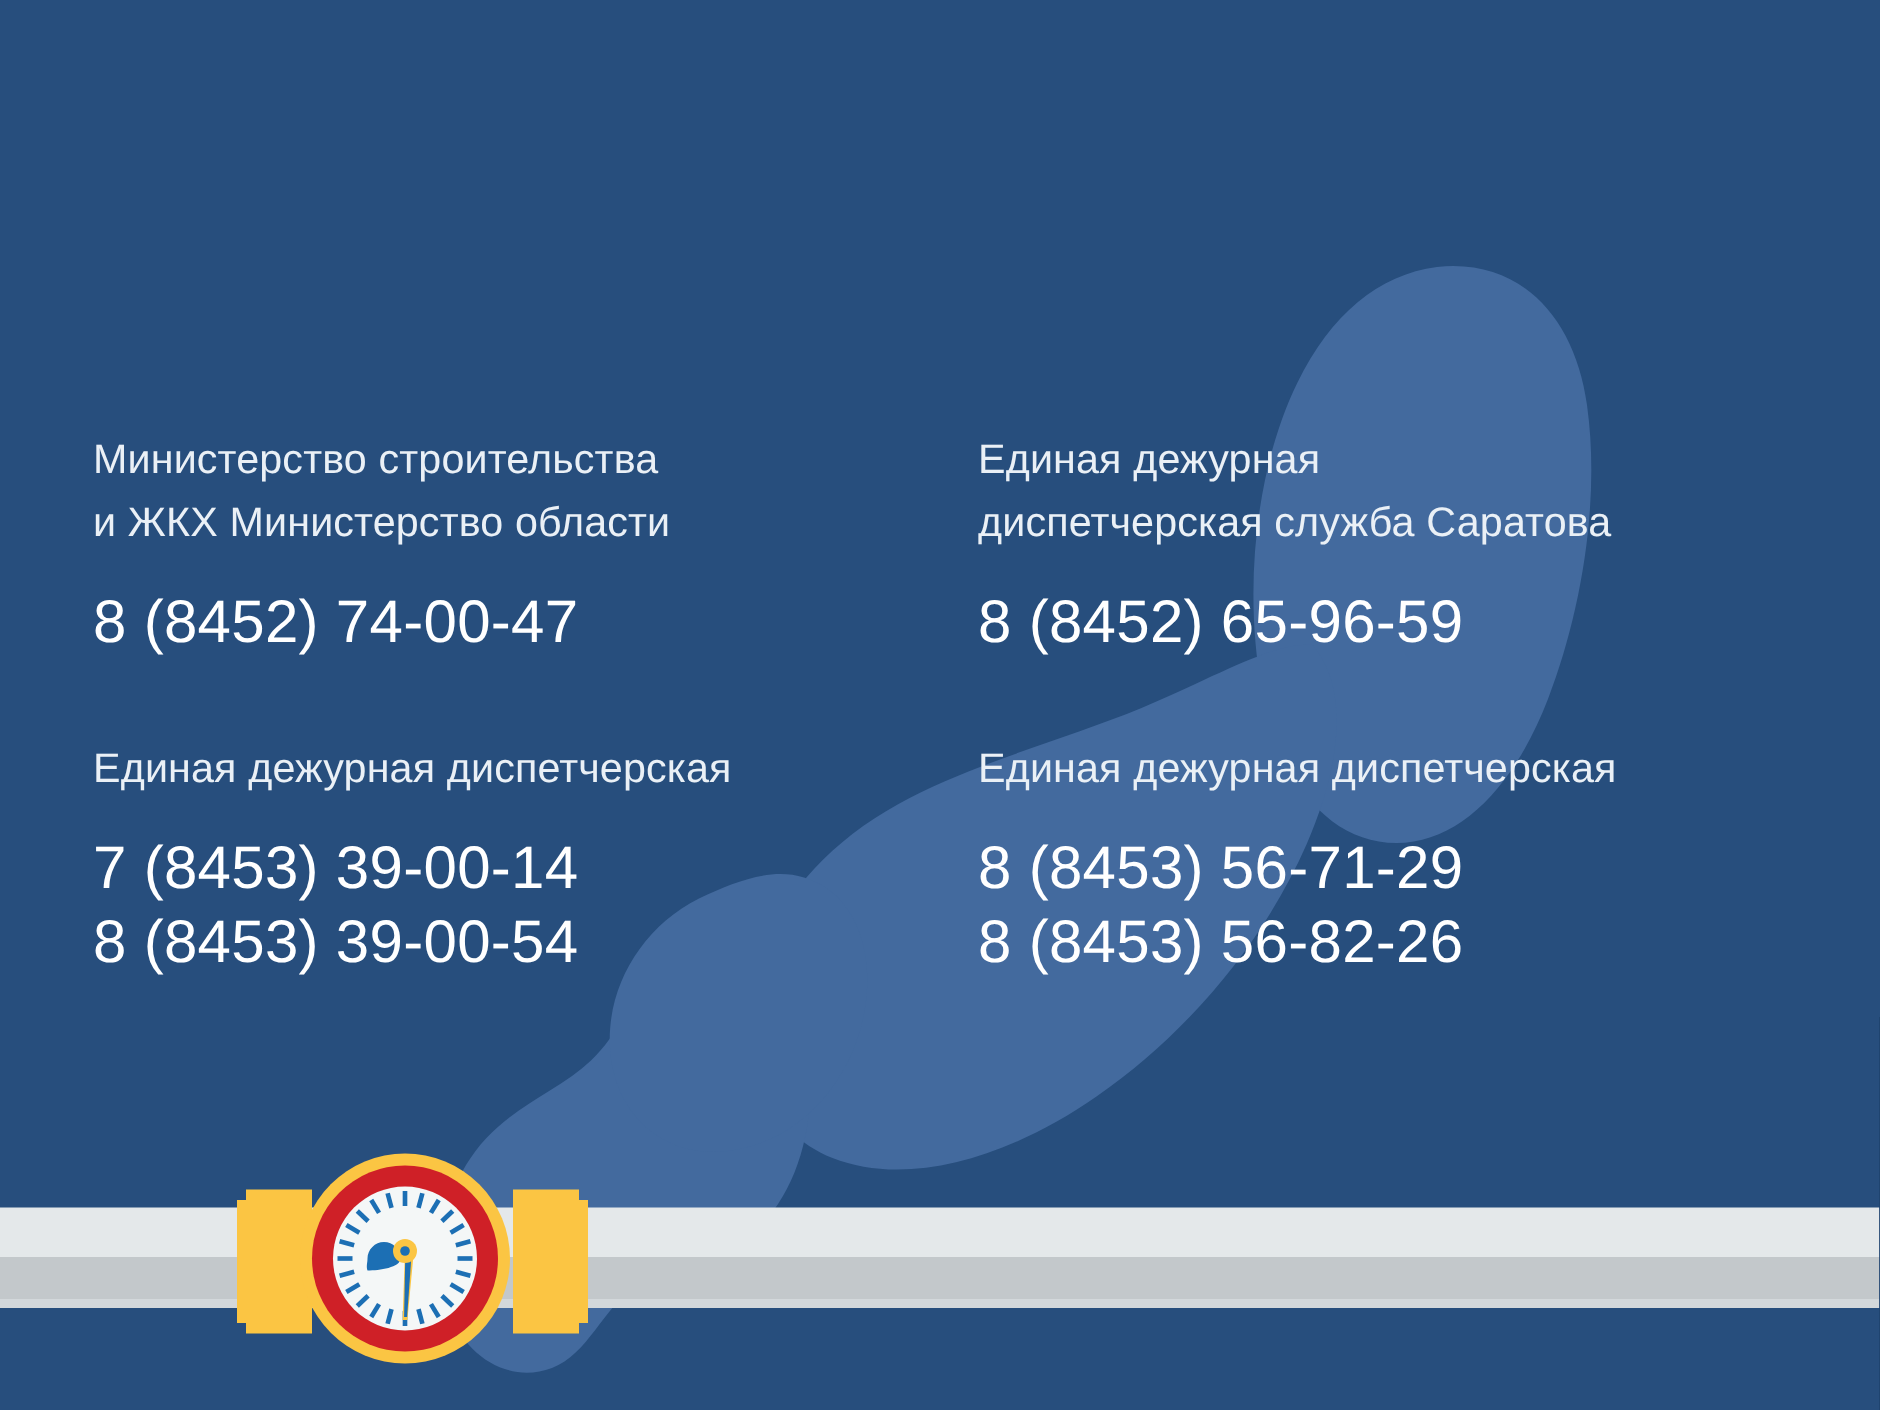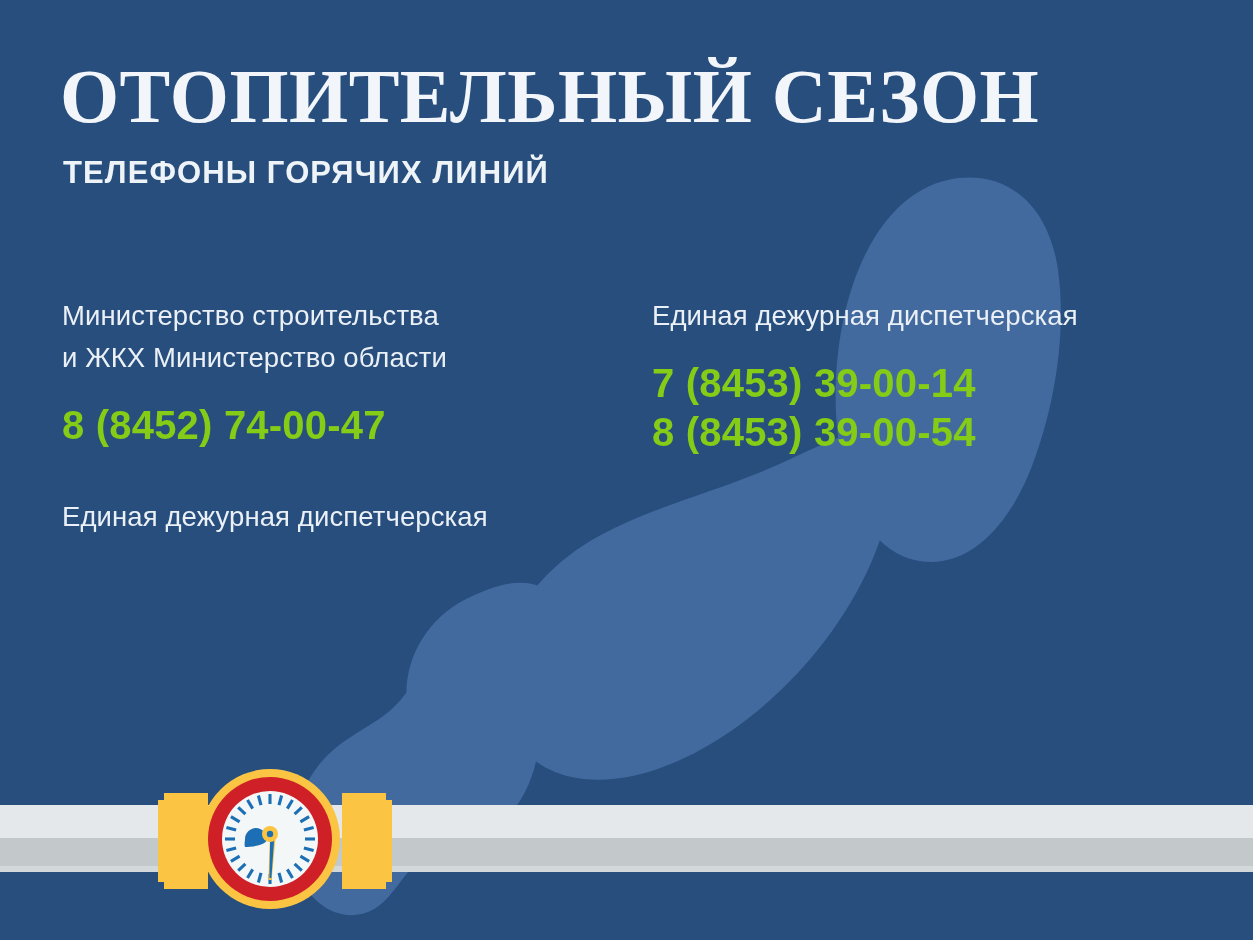--- a/index.html
+++ b/index.html
@@ -52,26 +52,26 @@
     letter-spacing: 1.1px;
     line-height: 1.1;
     color: #eef3f8;
     white-space: nowrap;
   }
 
   
   .contacts {
     position: absolute;
     left: 62px;
-    top: 295px;
+    top: 285px;
     width: 1140px;
     display: grid;
     grid-template-columns: 590px 550px;
     grid-template-rows: auto auto;
-    row-gap: 40px;
+    row-gap: 52px;
   }
   .contact-block {
     position: relative;
   }
   .contact-block.right-col {
     padding-left: 0px;
   }
   .org-name {
     margin: 0;
     font-size: 27.5px;
@@ -81,24 +81,24 @@
     letter-spacing: 0.1px;
   }
   .org-name .ln { display: block; }
   .phone-list {
     margin: 22px 0 0 0;
     padding: 0;
     list-style: none;
   }
   .phone {
     font-size: 40px;
-    font-weight: 700;
+    font-weight: 400;
     line-height: 1.22;
     letter-spacing: 0.2px;
-    color: #84cc16;
+    color: #ffffff;
     white-space: nowrap;
   }
 
   
   .pipe {
     position: absolute;
     left: 0;
     top: 805px;
     width: 1253px;
     height: 68px;
@@ -152,52 +152,61 @@
       <path d="M470 622 c43 4 68 44 70 96 c2 49 -17 93 -50 113
                c-21 13 -47 13 -66 26 c-22 15 -32 46 -56 55 c-29 11 -59 -8 -70 -41
                c-12 -37 -1 -83 26 -112 c21 -23 50 -33 70 -52 c22 -21 32 -53 54 -70
                c7 -6 14 -11 22 -15 Z"></path>
 
       <path d="M536 585 c34 10 48 49 40 91 c-9 46 -42 82 -83 90
                c-41 9 -77 -14 -85 -56 c-8 -44 16 -90 58 -111 c23 -11 48 -21 70 -14 Z"></path>
     </g>
   </svg>
 
-  <div class="header">
-    <h1 class="poster-title">ОТОПИТЕЛЬНЫЙ СЕЗОН</h1>
-    <h2 class="poster-subtitle">ТЕЛЕФОНЫ ГОРЯЧИХ ЛИНИЙ</h2>
-  </div>
 
   <div class="contacts">
 
     <div class="contact-block left-col">
       <p class="org-name">
         <span class="ln">Министерство строительства</span>
         <span class="ln">и ЖКХ Министерство области</span>
       </p>
       <ul class="phone-list">
         <li class="phone">8 (8452) 74-00-47</li>
       </ul>
     </div>
 
+    <div class="contact-block right-col">
+      <p class="org-name">
+        <span class="ln">Единая дежурная</span>
+        <span class="ln">диспетчерская служба Саратова</span>
+      </p>
+      <ul class="phone-list">
+        <li class="phone">8 (8452) 65-96-59</li>
+      </ul>
+    </div>
 
     <div class="contact-block left-col">
       <p class="org-name">
         <span class="ln">Единая дежурная диспетчерская</span>
       </p>
       <ul class="phone-list">
         <li class="phone">7 (8453) 39-00-14</li>
         <li class="phone">8 (8453) 39-00-54</li>
       </ul>
     </div>
 
     <div class="contact-block right-col">
       <p class="org-name">
         <span class="ln">Единая дежурная диспетчерская</span>
       </p>
+      <ul class="phone-list">
+        <li class="phone">8 (8453) 56-71-29</li>
+        <li class="phone">8 (8453) 56-82-26</li>
+      </ul>
     </div>
 
   </div>
 
   <div class="pipe">
     <div class="pipe-top"></div>
     <div class="pipe-bottom"></div>
     <div class="pipe-edge"></div>
   </div>
 

